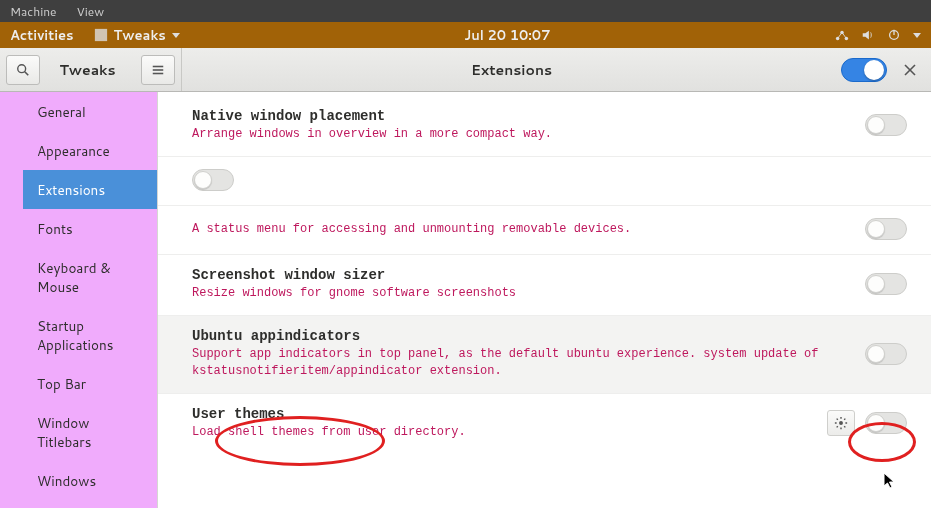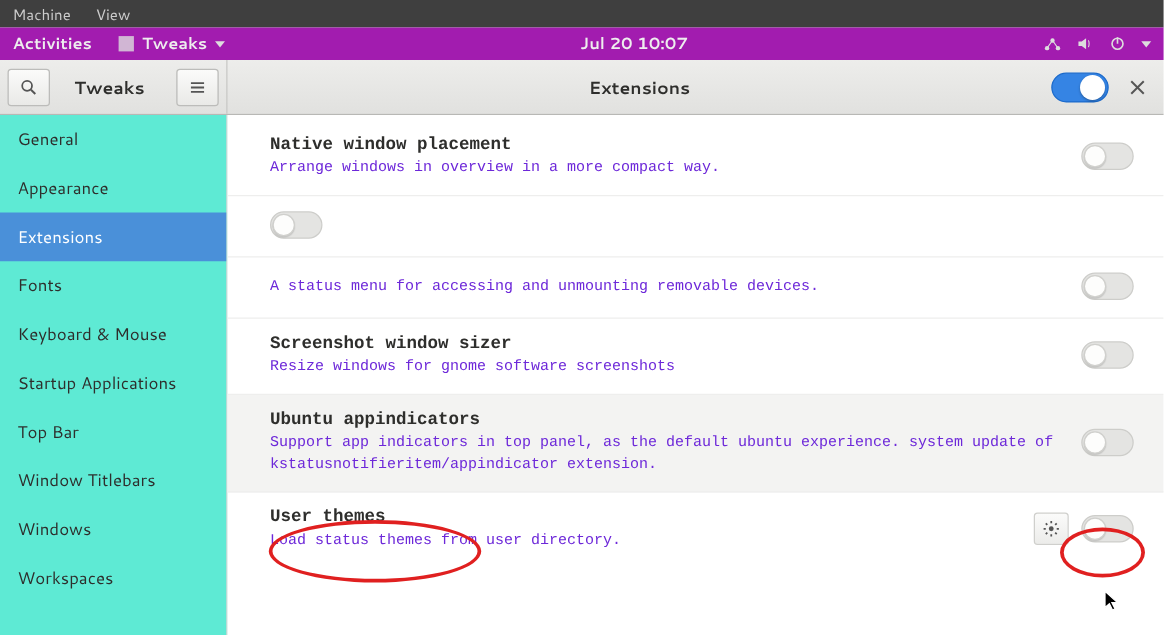--- a/index.html
+++ b/index.html
@@ -1,50 +1,50 @@
 <!DOCTYPE html>
 <html><head>
 <meta charset="utf-8">
 <style>
 * { box-sizing: border-box; margin: 0; padding: 0; }
 body { font-family: Cantarell, "Segoe UI", Ubuntu, sans-serif; font-size: 13px; background: #fff; width: 931px; height: 508px; overflow: hidden; position: relative; }
 
 .vm-bar { background: #3f3f3f; color: #ccc; height: 22px; display: flex; align-items: center; padding: 0 10px; gap: 20px; font-size: 12px; }
 .vm-bar span { cursor: default; }
 
-.top-panel { background: #a21caf; color: #eee; height: 26px; display: flex; align-items: center; justify-content: space-between; padding: 0 10px; font-size: 13px; font-weight: 600; }
+.top-panel { background: #a16207; color: #eee; height: 26px; display: flex; align-items: center; justify-content: space-between; padding: 0 10px; font-size: 13px; font-weight: 600; }
 .panel-left { display: flex; align-items: center; gap: 20px; }
 .panel-left .app { display: flex; align-items: center; gap: 6px; }
 .panel-center { font-weight: 700; }
 .panel-right { display: flex; align-items: center; gap: 12px; }
 .panel-right svg { fill: #ddd; }
 .tri-down { width:0;height:0;border-left:4px solid transparent;border-right:4px solid transparent;border-top:5px solid #ddd; }
 
 .window { display: flex; flex-direction: column; height: calc(508px - 22px - 26px); }
 .header-bar { background: linear-gradient(#ededeb,#e1e1df); border-bottom: 1px solid #b8b8b5; height: 44px; display: flex; align-items: center; position: relative; }
 .header-left { display: flex; align-items: center; width: 182px; border-right: 1px solid #c8c8c5; height: 100%; }
 .hb-btn { width: 34px; height: 30px; border: 1px solid #bcbcba; background: linear-gradient(#fbfbfa,#e9e9e7); border-radius: 3px; display: flex; align-items: center; justify-content: center; margin-left: 6px; }
 .hb-title { flex: 1; text-align: center; font-weight: 700; font-size: 14px; color: #2e2e2c; }
 .header-center { flex: 1; text-align: center; font-weight: 700; font-size: 14px; color: #2e2e2c; }
 .header-right { display: flex; align-items: center; padding-right: 8px; gap: 10px; }
 .close-btn { width: 26px; height: 26px; display:flex;align-items:center;justify-content:center;font-size:15px;color:#555; border-radius:3px; }
 .master-switch { width: 46px; height: 24px; border-radius: 12px; background: #3584e4; position: relative; border:1px solid #1b6acb; }
 .master-switch .thumb { width: 20px; height: 20px; border-radius: 50%; background: #fff; position: absolute; right: 2px; top: 1px; box-shadow: 0 1px 2px rgba(0,0,0,0.3); }
 
 .body { display: flex; height: calc(100% - 44px); }
-.sidebar { width: 182px; border-right: 1px solid #d6d6d3; background: #5eead4; }
+.sidebar { width: 158px; border-right: 1px solid #d6d6d3; background: #f0abfc; padding-left: 23px; }
 .sidebar .item { padding: 10px 14px; font-size: 13.5px; color: #2e2e2c; border-bottom: 0; cursor: default; }
 .sidebar .item.active { background: #4a90d9; color: #fff; }
 
 .content { flex: 1; background: #fff; overflow-y: auto; padding: 4px 0; }
 .ext-row { display:flex; align-items:center; padding: 12px 24px 14px 34px; border-bottom: 1px solid #eeeeed; gap: 14px; font-family: Liberation Mono, monospace; }
 .ext-row.last { border-bottom: none; gap: 43px; }
 .ext-text { flex: 1; }
 .ext-title { font-weight: 700; font-size: 14px; color: #2e2e2c; margin-bottom: 2px; }
-.ext-desc { font-size: 12px; color: #6d28d9; line-height: 1.35; }
+.ext-desc { font-size: 12px; color: #be185d; line-height: 1.35; }
 .ext-row.highlighted { background: #f3f3f2; }
 .ext-right { display:flex; align-items:center; gap:10px; }
 
 .switch-off { width: 42px; height: 22px; border-radius: 11px; background: #e4e4e2; border:1px solid #cdcdca; position: relative; }
 .switch-off .thumb { width: 18px; height: 18px; border-radius: 50%; background: #fdfdfc; position: absolute; left: 1px; top: 1px; box-shadow: 0 1px 1px rgba(0,0,0,0.15); border:1px solid #d0d0cd; }
 .gear-btn { width: 28px; height: 26px; border:1px solid #cfcfcc; border-radius:3px; background: linear-gradient(#fbfbfa,#ececea); display:flex;align-items:center;justify-content:center; }
 
 .red-ellipse { position:absolute; border: 3px solid #e02020; border-radius: 50%; pointer-events:none; }
 .ell-title { width: 170px; height: 50px; left: 215px; top: 416px; }
 .ell-switch { width: 68px; height: 40px; left: 848px; top: 422px; }
@@ -181,21 +181,21 @@
           </div>
           <div class="ext-right">
             <div class="switch-off">
               <div class="thumb"></div>
             </div>
           </div>
         </div>
         <div class="ext-row last">
           <div class="ext-text">
             <div class="ext-title">User themes</div>
-            <div class="ext-desc">Load status themes from user directory.</div>
+            <div class="ext-desc">Load shell themes from user directory.</div>
           </div>
           <div class="ext-right">
             <div class="gear-btn">
               <svg width="14" height="14" viewBox="0 0 16 16">
                 <circle cx="8" cy="8" r="2.2" fill="#555"></circle>
                 <path d="M8 1v2M8 13v2M1 8h2M13 8h2M3 3l1.4 1.4M11.6 11.6L13 13M13 3l-1.4 1.4M4.4 11.6L3 13" stroke="#555" stroke-width="1.6"></path>
               </svg>
             </div>
             <div class="switch-off">
               <div class="thumb"></div>

